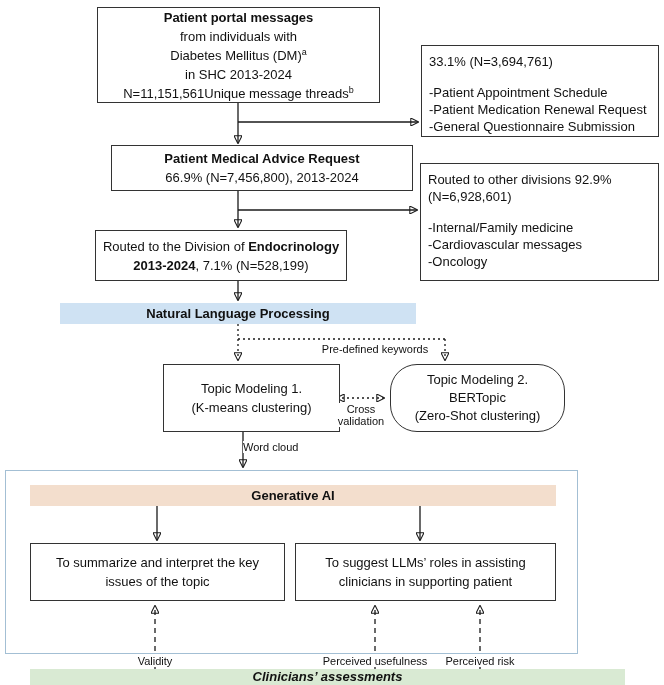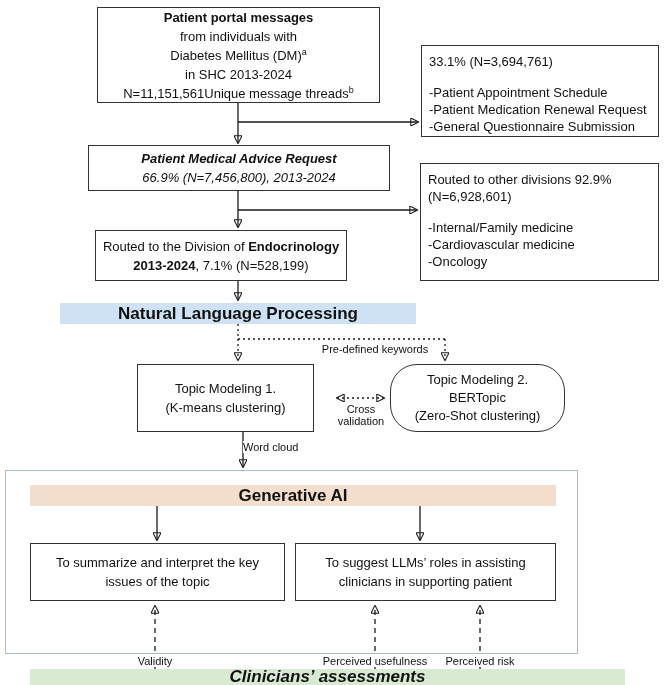--- a/index.html
+++ b/index.html
@@ -8,21 +8,21 @@
     font-family:"Liberation Sans", sans-serif;color:#111;
   }
   .box{
     position:absolute;background:#fff;border:1px solid #333;box-sizing:border-box;
     font-size:13px;line-height:19px;z-index:2;
   }
   .center{display:flex;flex-direction:column;justify-content:center;text-align:center;}
   .leftalign{text-align:left;padding:7px 7px;line-height:17px;}
   .bar{
     position:absolute;box-sizing:border-box;text-align:center;font-weight:bold;
-    font-size:17px;z-index:2;
+    font-size:13px;z-index:2;
   }
   .small-label{
     position:absolute;font-size:11px;line-height:12px;background:#fff;text-align:center;
     z-index:3;color:#111;
   }
   sup{font-size:9px;line-height:0;}
   b{font-weight:bold;}
   #arrows{position:absolute;left:0;top:0;z-index:1;pointer-events:none;}
   #arrows path, #arrows line{stroke:#1a1a1a;stroke-width:1.3;fill:none;}
   .dotted{stroke-dasharray:2 3;}
@@ -81,43 +81,43 @@
   </div>
 
   <div class="box leftalign" style="left:421px;top:45px;width:238px;height:92px;">
     <div>33.1% (N=3,694,761)</div>
     <div class="spacer"></div>
     <div>-Patient Appointment Schedule</div>
     <div>-Patient Medication Renewal Request</div>
     <div>-General Questionnaire Submission</div>
   </div>
 
-  <div class="box center" style="left:88px;top:145px;width:302px;height:46px;font-style:italic;">
+  <div class="box center" style="left:111px;top:145px;width:302px;height:46px;">
     <div><b>Patient Medical Advice Request</b></div>
     <div>66.9% (N=7,456,800), 2013-2024</div>
   </div>
 
   <div class="box leftalign" style="left:420px;top:163px;width:239px;height:118px;">
     <div>Routed to other divisions 92.9% (N=6,928,601)</div>
     <div class="spacer"></div>
     <div>-Internal/Family medicine</div>
-    <div>-Cardiovascular medicine</div>
+    <div>-Cardiovascular messages</div>
     <div>-Oncology</div>
   </div>
 
   <div class="box center" style="left:95px;top:230px;width:252px;height:51px;">
     <div><span>Routed to the Division of </span><b>Endocrinology</b></div>
     <div><b>2013-2024</b><span>, 7.1% (N=528,199)</span></div>
   </div>
 
   <div class="bar" id="nlp-bar">Natural Language Processing</div>
 
   <div class="small-label" style="left:315px;top:343px;width:120px;">Pre-defined keywords</div>
 
-  <div class="box center" style="left:137px;top:364px;width:177px;height:68px;">
+  <div class="box center" style="left:163px;top:364px;width:177px;height:68px;">
     <div>Topic Modeling 1.</div>
     <div>(K-means clustering)</div>
   </div>
 
   <div class="box center" style="left:390px;top:364px;width:175px;height:68px;line-height:18px;border-radius:27px;">
     <div>Topic Modeling 2.</div>
     <div>BERTopic</div>
     <div>(Zero-Shot clustering)</div>
   </div>
 

